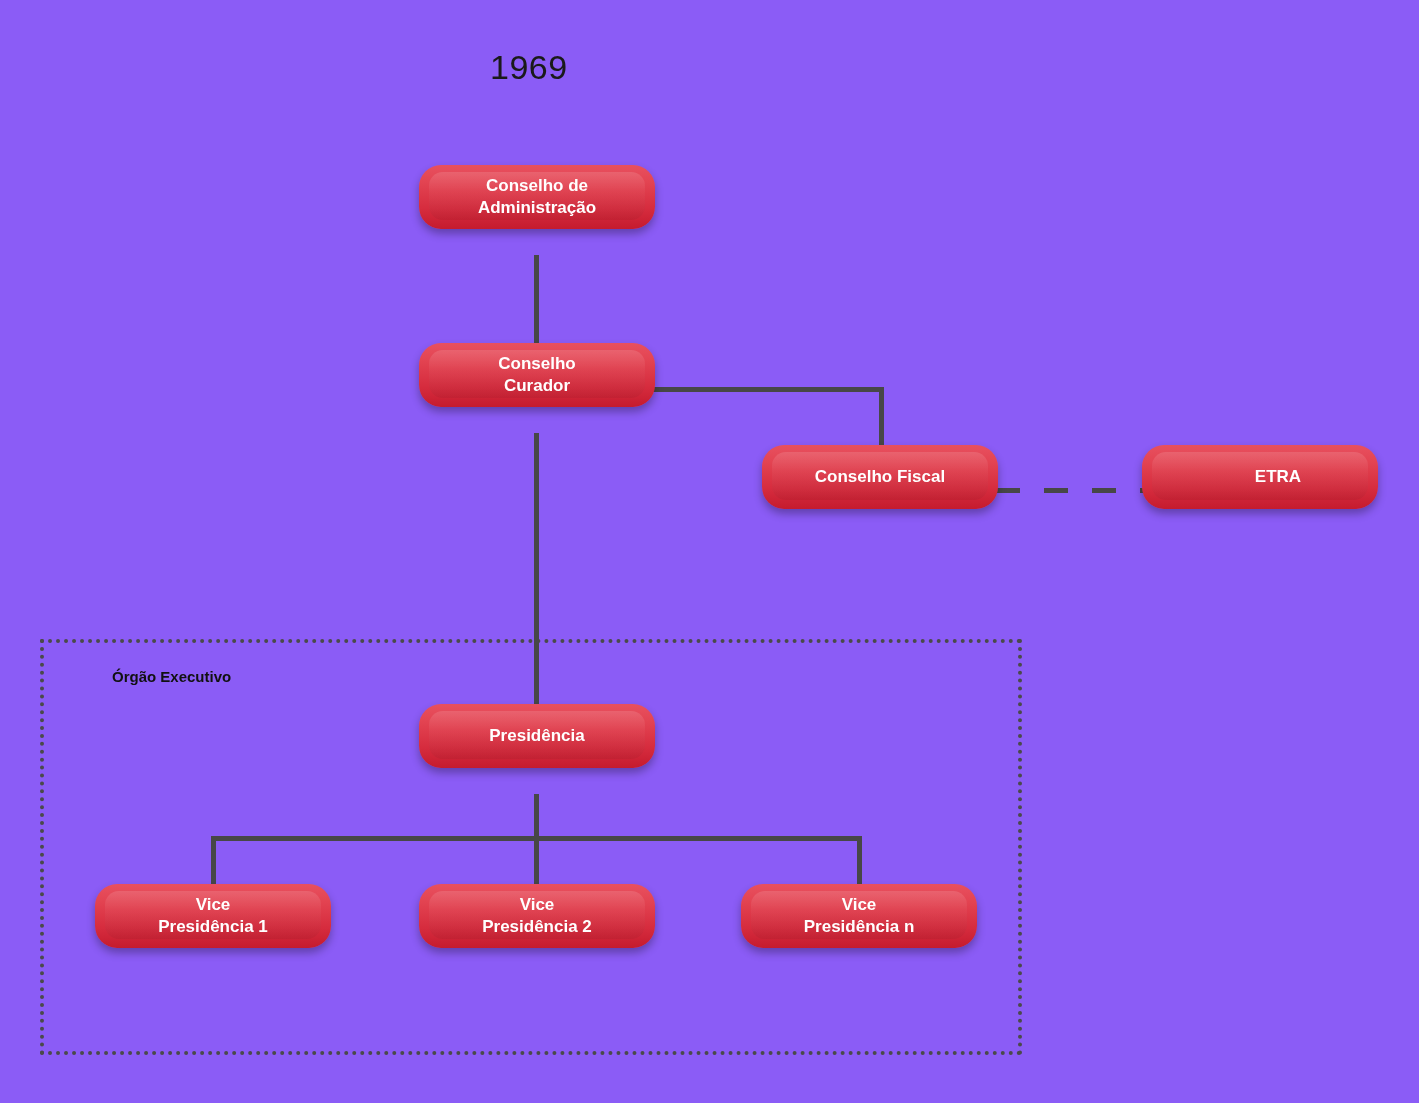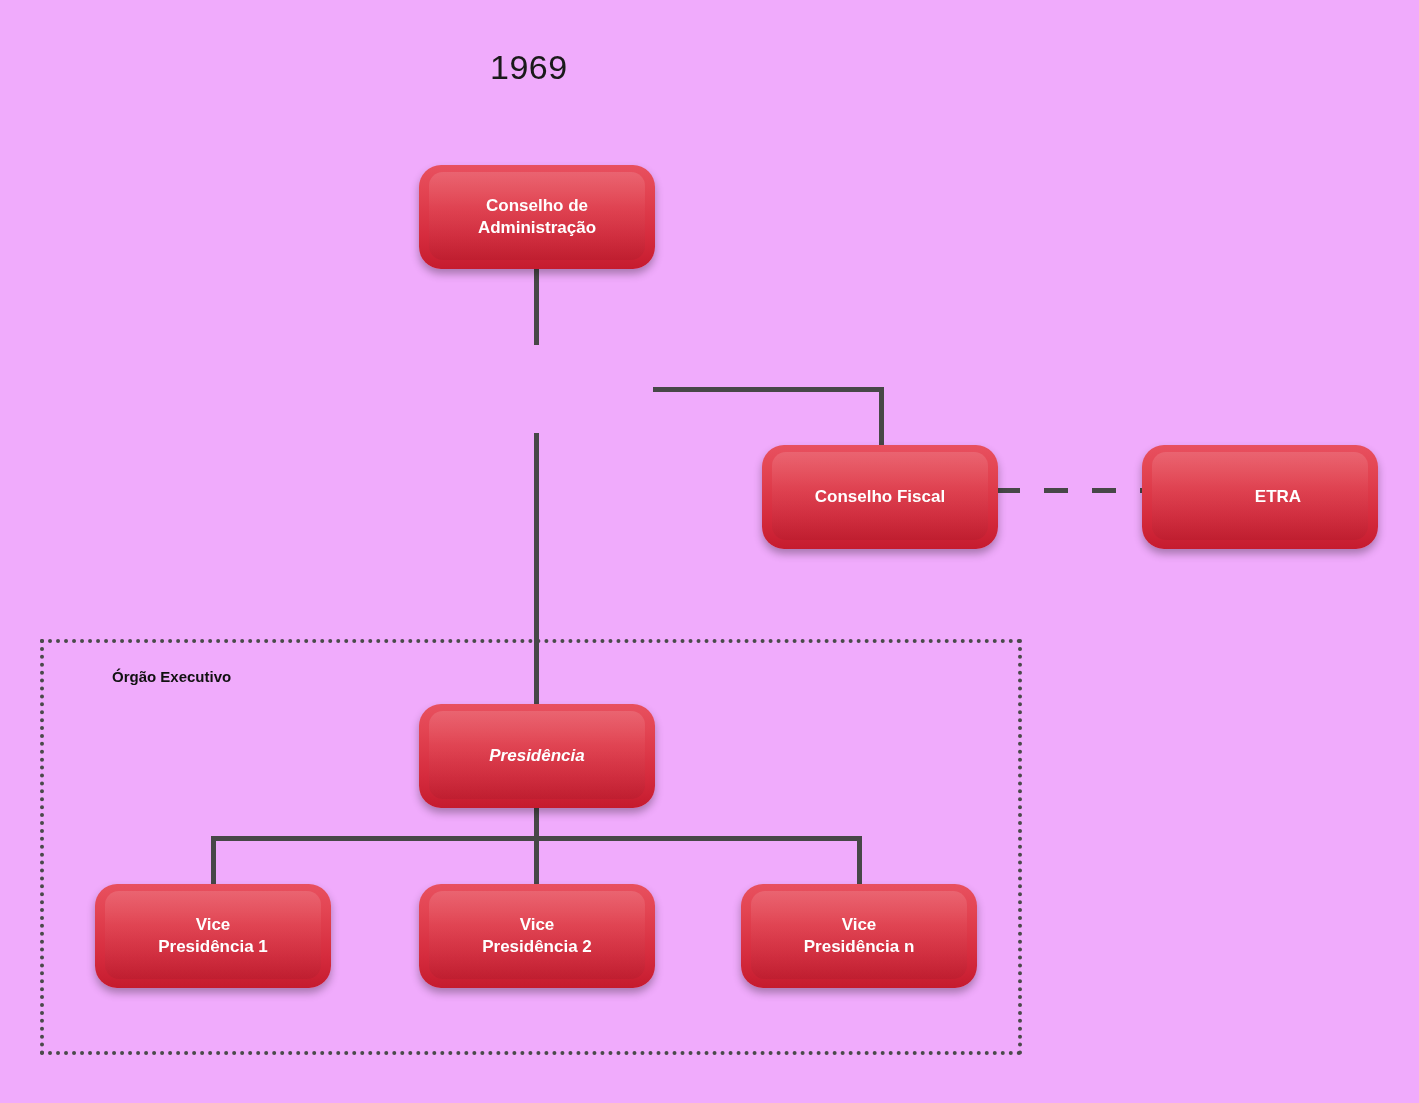--- a/index.html
+++ b/index.html
@@ -7,21 +7,21 @@
     padding: 0;
     background: #ffffff;
   }
   body {
     font-family: "Liberation Sans", sans-serif;
   }
   #canvas {
     position: relative;
     width: 1419px;
     height: 1103px;
-    background: #f0abfc;
+    background: #8b5cf6;
     overflow: hidden;
   }
   .chart-title {
     position: absolute;
     left: 490px;
     top: 48px;
     font-size: 34px;
     color: #1a1a1a;
     letter-spacing: 0.5px;
     white-space: nowrap;
@@ -56,21 +56,21 @@
     height: 5px;
     background-image: linear-gradient(to right, #474747 0 50%, rgba(0,0,0,0) 50% 100%);
     background-size: 48px 5px;
     background-repeat: repeat-x;
   }
   
   .node {
     position: absolute;
     box-sizing: border-box;
     width: 236px;
-    height: 104px;
+    height: 64px;
     border-radius: 22px;
     background: linear-gradient(to bottom, #e8505f 0%, #e34452 26%, #d62c3e 68%, #c51b2e 100%);
     box-shadow: 0 5px 9px rgba(0,0,0,0.30);
     display: flex;
     align-items: center;
     justify-content: center;
     text-align: center;
     color: #ffffff;
     font-size: 17px;
     font-weight: bold;
@@ -120,30 +120,34 @@
 
   <div class="conn" style="left:211px; top:836px; width:5px; height:50px;"></div>
   <div class="conn" style="left:534px; top:836px; width:5px; height:50px;"></div>
   <div class="conn" style="left:857px; top:836px; width:5px; height:50px;"></div>
 
   <div class="node" style="left:419px; top:165px;">
     <span class="label">Conselho de
 Administração</span>
   </div>
 
+  <div class="node" style="left:419px; top:343px;">
+    <span class="label">Conselho
+Curador</span>
+  </div>
 
   <div class="node" style="left:762px; top:445px;text-align:right;">
     <span class="label">Conselho Fiscal</span>
   </div>
 
   <div class="node" style="left:1142px; top:445px;padding-left:36px;">
     <span class="label">ETRA</span>
   </div>
 
-  <div class="node" style="left:419px; top:704px;font-style:italic;">
+  <div class="node" style="left:419px; top:704px;">
     <span class="label">Presidência</span>
   </div>
 
   <div class="node" style="left:95px; top:884px;">
     <span class="label">Vice
 Presidência 1</span>
   </div>
 
   <div class="node" style="left:419px; top:884px;">
     <span class="label">Vice

